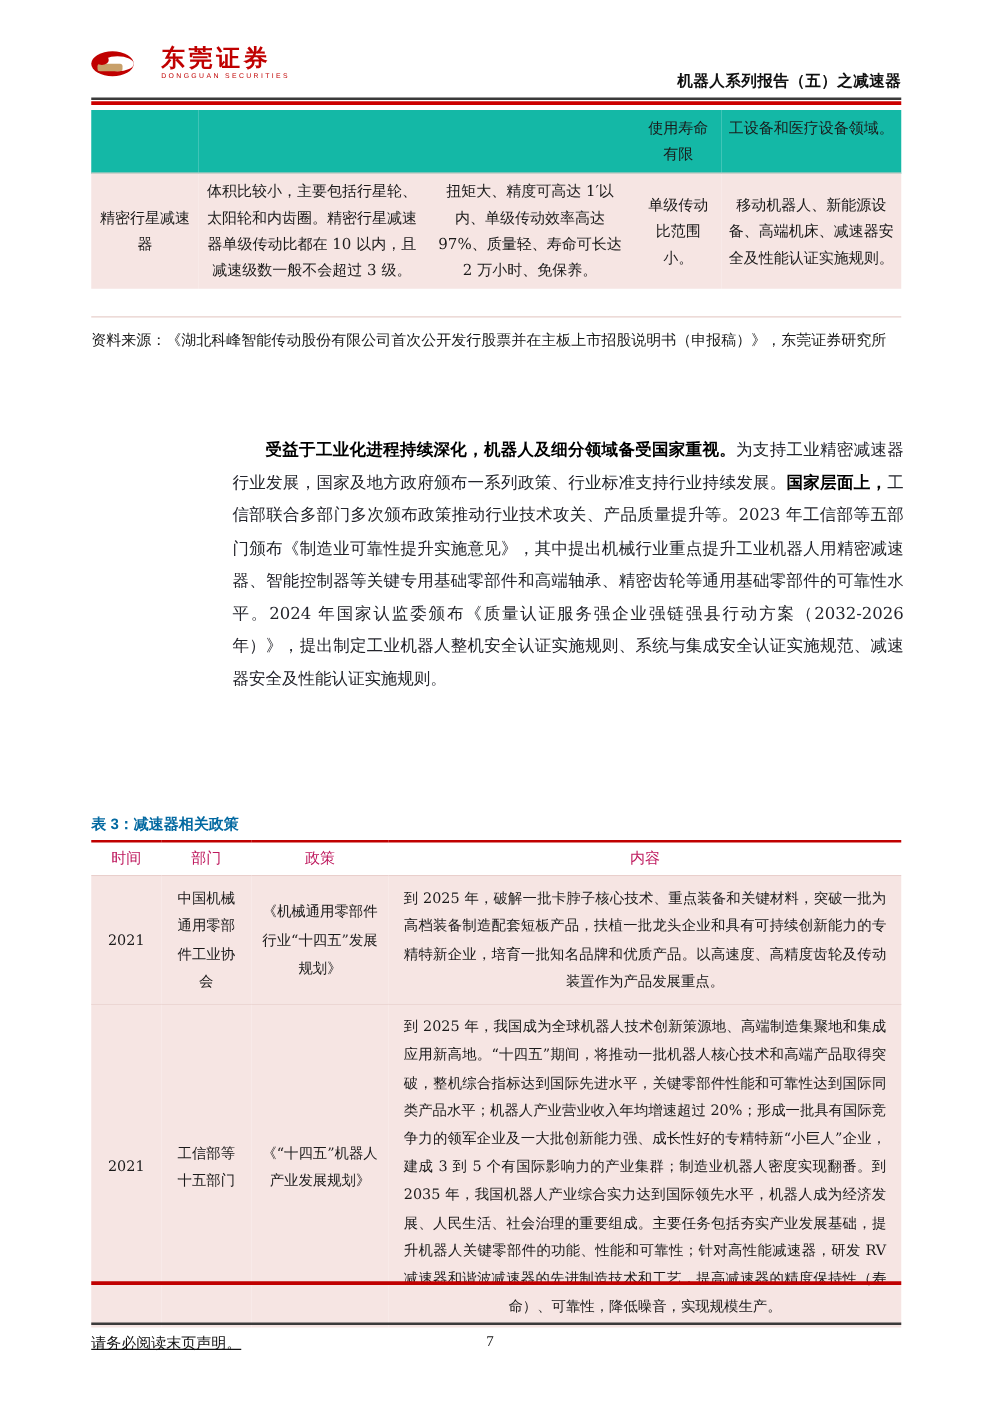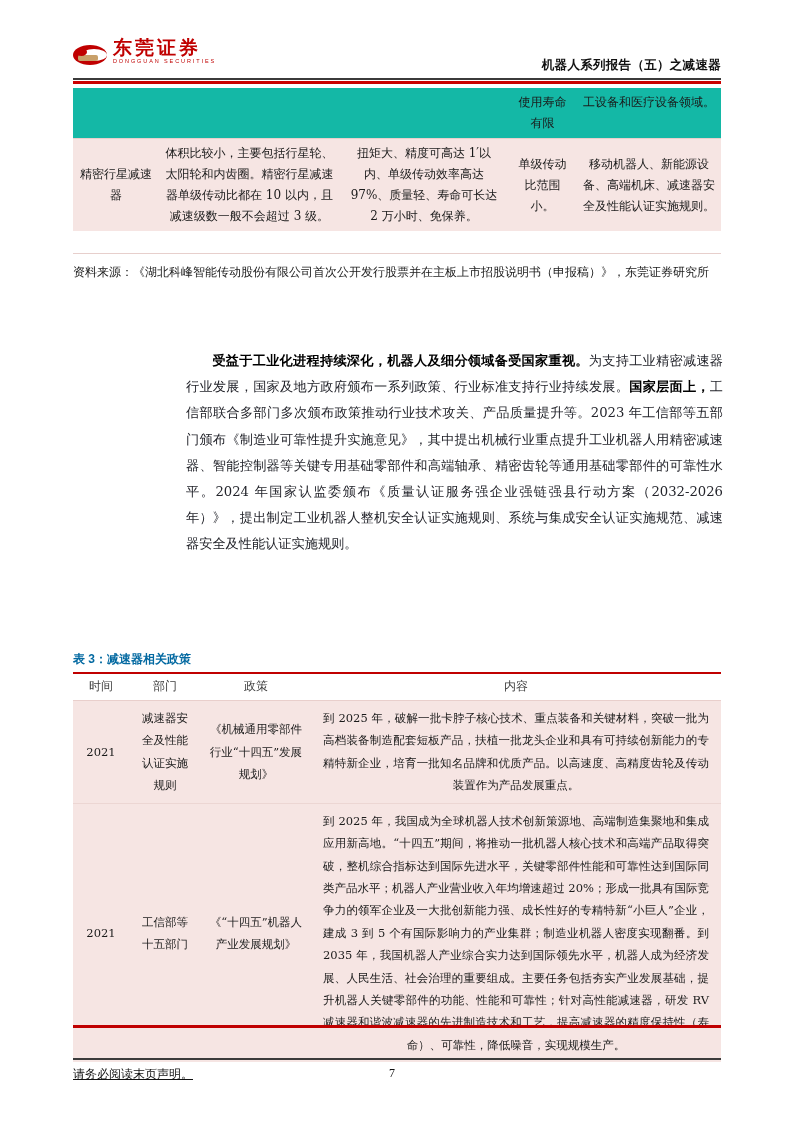--- a/index.html
+++ b/index.html
@@ -27,22 +27,22 @@
     left: 73px;
     top: 38px;
     width: 648px;
     height: 44px;
   }
   .logo-wrap {
     position: absolute;
     left: 0;
     top: 0;
     display: flex;
-    align-items: flex-end;
-    gap: 6px;
+    align-items: center;
+    gap: 22px;
   }
   .logo-mark {
     position: relative;
     width: 34px;
     height: 20px;
   }
   .logo-mark .swoosh-outer {
     position: absolute;
     left: 0; top: 0;
     width: 34px; height: 20px;
@@ -205,21 +205,21 @@
     border-collapse: collapse;
     table-layout: fixed;
     font-size: 11.5px;
   }
   .policy-table thead th {
     font-weight: normal;
     text-align: center;
     padding: 4px 2px 5px 2px;
     border-top: 2.5px solid #c00000;
     border-bottom: 1px solid #e9cfcc;
-    color: #404040;
+    color: #be185d;
     font-size: 12px;
   }
   .policy-table tbody td {
     background: #f6e5e3;
     vertical-align: middle;
     padding: 6px 8px;
     line-height: 1.95;
     text-align: center;
     color: #1a1a1a;
   }
@@ -338,21 +338,21 @@
       <tr>
         <th>时间</th>
         <th>部门</th>
         <th>政策</th>
         <th>内容</th>
       </tr>
     </thead>
     <tbody>
       <tr>
         <td>2021</td>
-        <td>减速器安全及性能认证实施规则</td>
+        <td>中国机械通用零部件工业协会</td>
         <td>《机械通用零部件行业“十四五”发展规划》</td>
         <td class="content">到 2025 年，破解一批卡脖子核心技术、重点装备和关键材料，突破一批为高档装备制造配套短板产品，扶植一批龙头企业和具有可持续创新能力的专精特新企业，培育一批知名品牌和优质产品。以高速度、高精度齿轮及传动装置作为产品发展重点。</td>
       </tr>
       <tr class="sep">
         <td>2021</td>
         <td>工信部等十五部门</td>
         <td>《“十四五”机器人产业发展规划》</td>
         <td class="content">到 2025 年，我国成为全球机器人技术创新策源地、高端制造集聚地和集成应用新高地。“十四五”期间，将推动一批机器人核心技术和高端产品取得突破，整机综合指标达到国际先进水平，关键零部件性能和可靠性达到国际同类产品水平；机器人产业营业收入年均增速超过 20%；形成一批具有国际竞争力的领军企业及一大批创新能力强、成长性好的专精特新“小巨人”企业，建成 3 到 5 个有国际影响力的产业集群；制造业机器人密度实现翻番。到 2035 年，我国机器人产业综合实力达到国际领先水平，机器人成为经济发展、人民生活、社会治理的重要组成。主要任务包括夯实产业发展基础，提升机器人关键零部件的功能、性能和可靠性；针对高性能减速器，研发 RV 减速器和谐波减速器的先进制造技术和工艺，提高减速器的精度保持性（寿命）、可靠性，降低噪音，实现规模生产。</td>
       </tr>
     </tbody>

